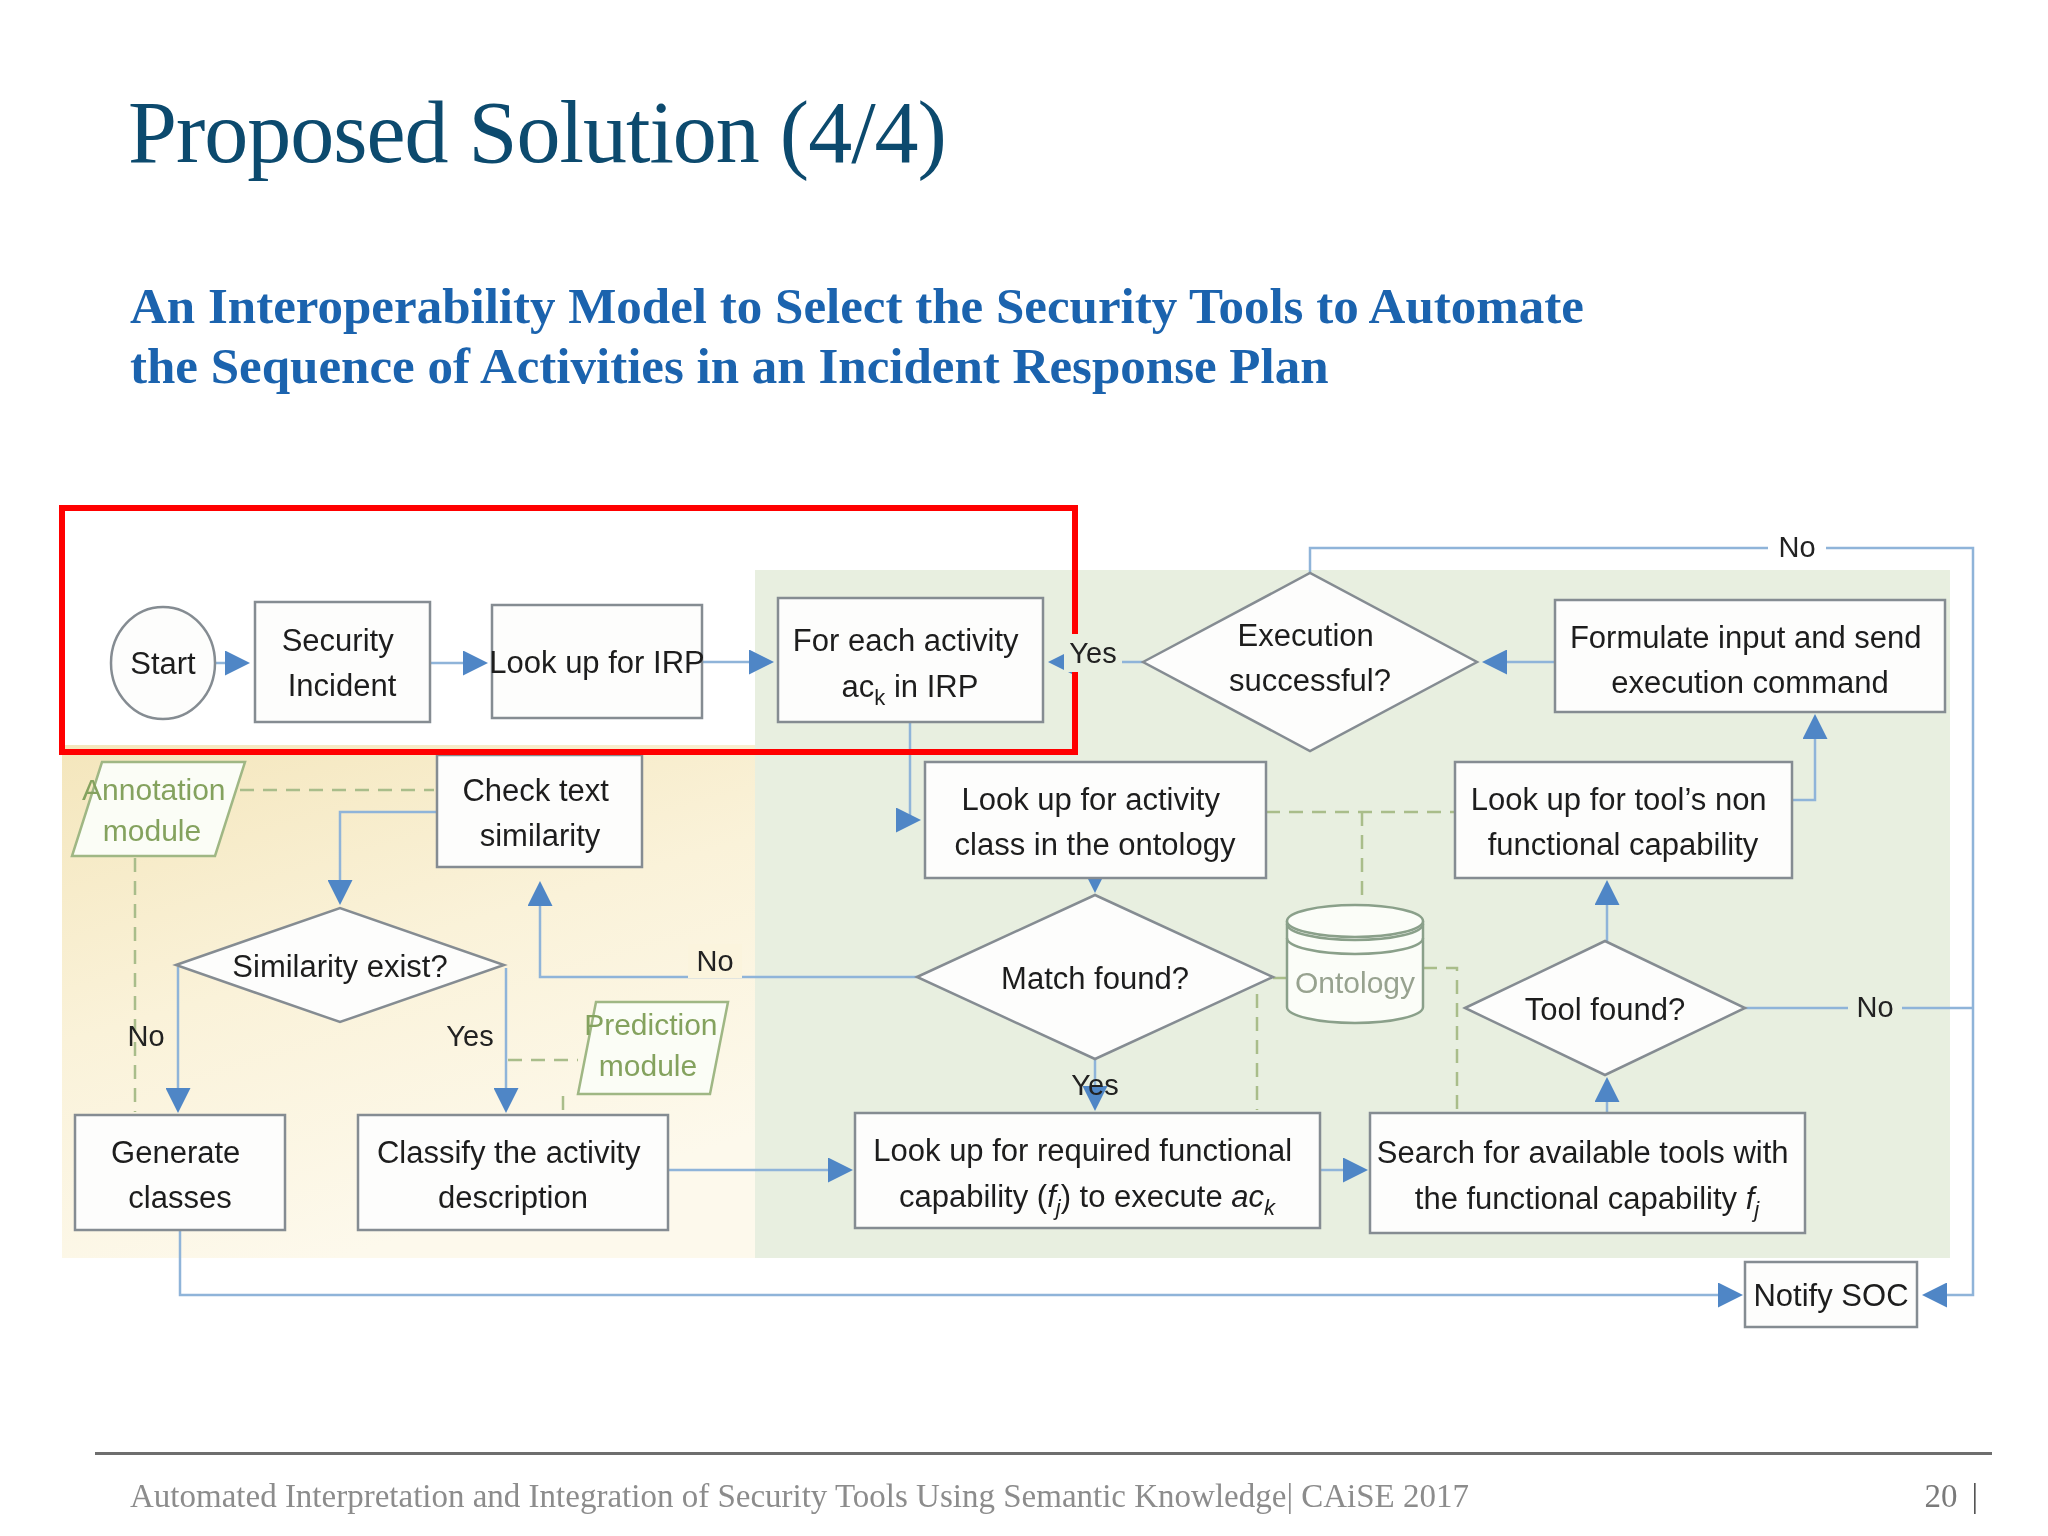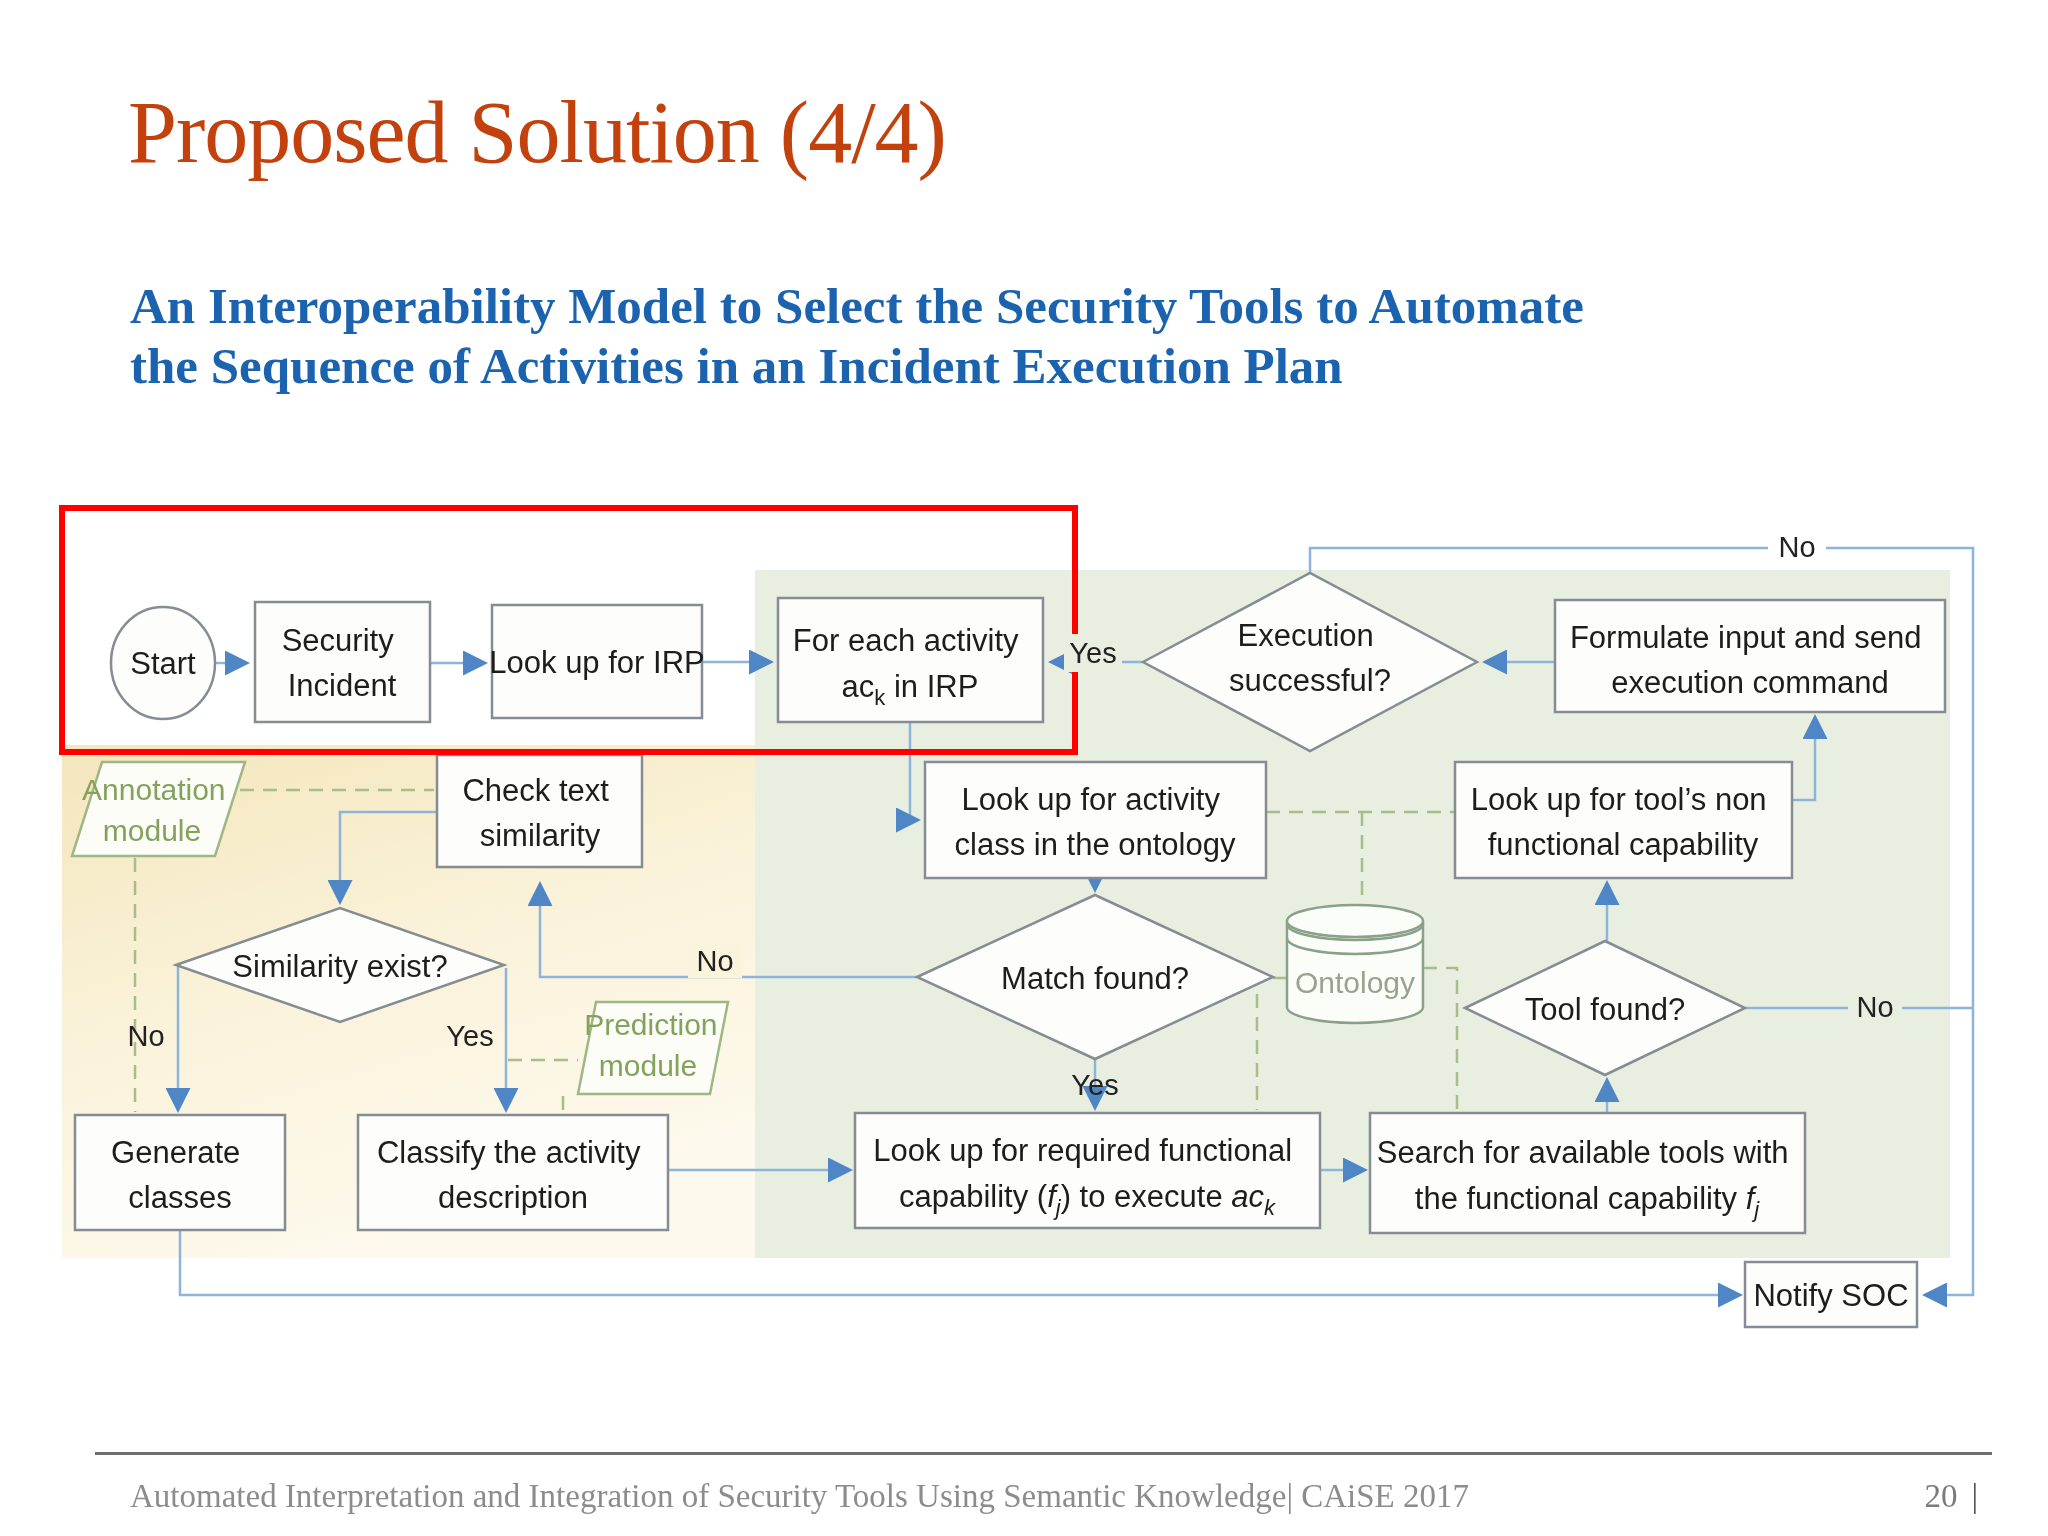--- a/index.html
+++ b/index.html
@@ -1,19 +1,19 @@
 <!DOCTYPE html>
 <html><head>
 <meta charset="utf-8">
 <style>
   html,body{margin:0;padding:0;background:#ffffff;}
   .slide{position:relative;width:2048px;height:1536px;background:#ffffff;overflow:hidden;
          font-family:"Liberation Sans",sans-serif;}
   .title{position:absolute;left:128px;top:82px;font-family:"Liberation Serif",serif;
-         font-size:88px;color:#c2410c;letter-spacing:-1px;}
+         font-size:88px;color:#0c4a6e;letter-spacing:-1px;}
   .subtitle{position:absolute;left:130px;top:276px;font-family:"Liberation Serif",serif;
          font-size:51px;font-weight:bold;color:#1b63ae;line-height:1.18;}
   .diagram{position:absolute;left:0;top:0;}
   .footer-line{position:absolute;left:95px;right:56px;top:1452px;border-top:3px solid #6e6e6e;}
   .footer{position:absolute;left:130px;right:70px;top:1478px;display:flex;
           justify-content:space-between;font-family:"Liberation Serif",serif;
           font-size:33px;color:#8c8c8c;}
   .footer .pageno{color:#7a7a7a;}
   .footer .sep{margin-left:14px;color:#555;}
   svg text{font-family:"Liberation Sans",sans-serif;font-size:31px;fill:#1d1d1d;}
@@ -22,21 +22,21 @@
   text.lbl{font-size:29px;fill:#222;}
 </style>
 </head>
 <body>
 
 <div class="slide">
 
   <div class="title">Proposed Solution (4/4)</div>
   <div class="subtitle">
     <div>An Interoperability Model to Select the Security Tools to Automate</div>
-    <div>the Sequence of Activities in an Incident Execution Plan</div>
+    <div>the Sequence of Activities in an Incident Response Plan</div>
   </div>
 
   <svg class="diagram" width="2048" height="1536" viewBox="0 0 2048 1536">
     <defs>
       <marker id="arr" markerWidth="10" markerHeight="10" refX="8" refY="5" orient="auto">
         <path d="M0,0 L10,5 L0,10 z" fill="#4f86c6"></path>
       </marker>
       <linearGradient id="creamG" x1="0" y1="0" x2="0.4" y2="1">
         <stop offset="0" stop-color="#f4e6bc"></stop>
         <stop offset="0.5" stop-color="#faf2d9"></stop>

